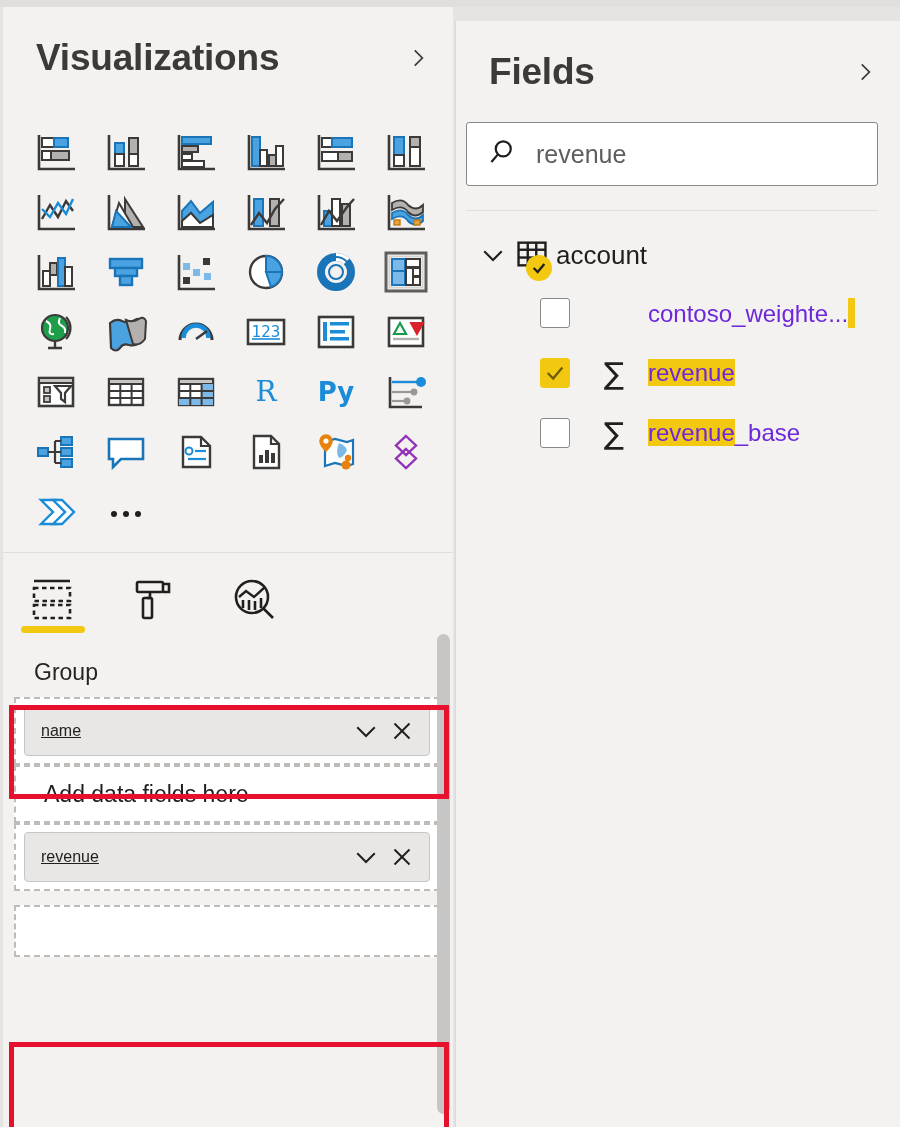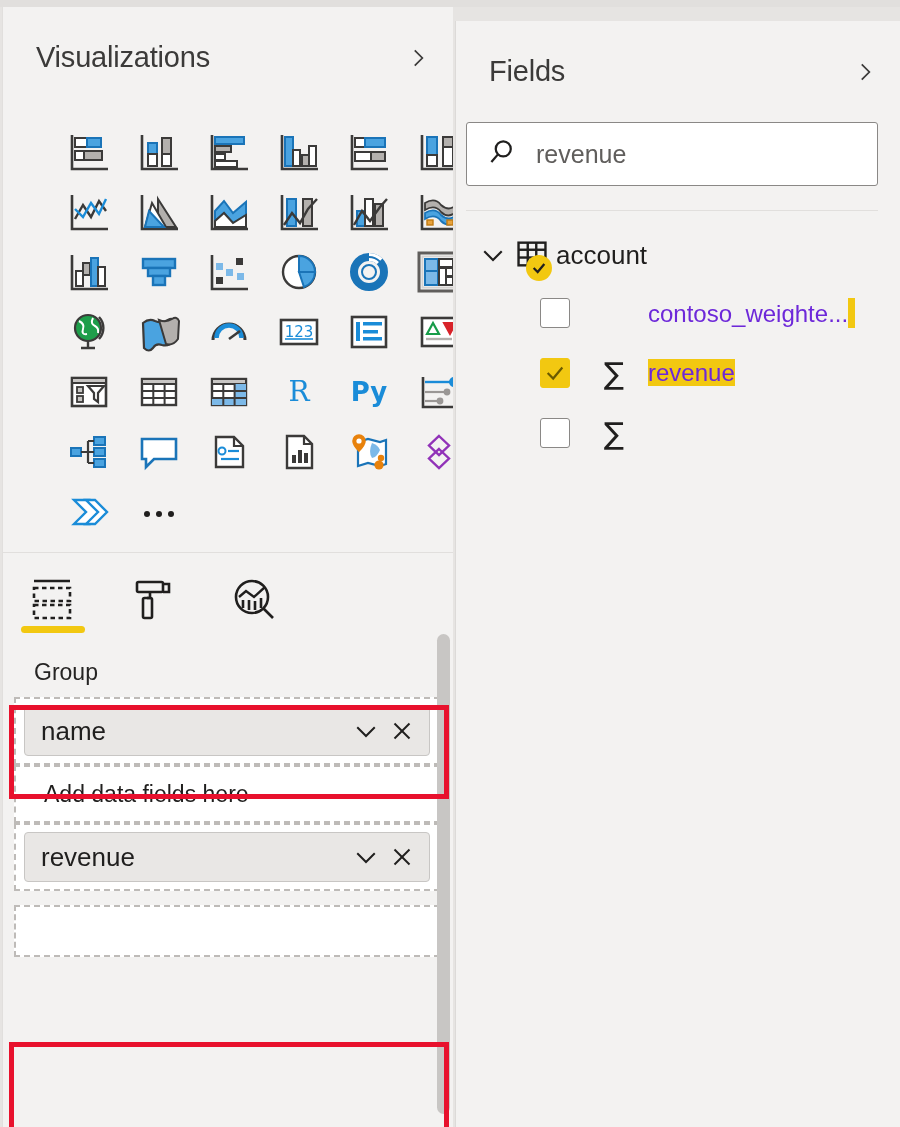--- a/index.html
+++ b/index.html
@@ -22,27 +22,27 @@
   .fields-panel {
     position: absolute; left: 455px; top: 21px; width: 445px; height: 1120px;
     background: #f3f2f1; border-left: 1px solid #dcdad8; overflow: hidden;
   }
 
   
   .pane-header {
     position: relative; display: flex; align-items: center; justify-content: space-between;
     padding: 0 22px 0 33px; height: 101px;
   }
-  .pane-title { font-size: 29px; font-weight: 400; color: #3b3a39; letter-spacing: -0.2px; }
+  .pane-title { font-size: 37px; font-weight: 700; color: #3b3a39; letter-spacing: -0.2px; }
   .chev-right { width: 26px; height: 26px; color: #3b3a39; display: block; }
 
   
   .viz-grid {
     display: grid; grid-template-columns: repeat(6, 70px);
-    gap: 8px 0; padding: 18px 0 0 18px; margin-left: 33px;
+    gap: 8px 0; padding: 18px 0 0 18px;
   }
   .viz-cell {
     width: 70px; height: 52px; display: flex; align-items: center; justify-content: center;
     cursor: pointer;
   }
   .viz-cell svg { width: 46px; height: 46px; display: block; }
   .viz-cell.selected {
     outline: none;
   }
   .viz-divider {
@@ -71,21 +71,21 @@
     background: #ffffff; min-height: 52px; padding: 7px 8px;
   }
   .dropzone.empty {
     height: 58px; display: flex; align-items: center; padding-left: 28px;
     font-size: 23px; color: #201f1e; background: #ffffff;
   }
   .field-pill {
     display: flex; align-items: center; height: 50px; background: #e9e7e5;
     border: 1px solid #c8c6c4; border-radius: 4px; padding: 0 12px 0 16px;
   }
-  .field-pill .pill-name { flex: 1; font-size: 26px; color: #201f1e; }
+  .field-pill .pill-name { flex: 1; font-size: 16px; color: #201f1e; text-decoration: underline; }
   .pill-icon { width: 30px; height: 30px; margin-left: 6px; color: #201f1e; cursor: pointer; }
   .pill-icon svg { width: 30px; height: 30px; display: block; }
 
   
   .annot {
     position: absolute; border: 5px solid #e8112d; pointer-events: none; z-index: 5;
   }
 
   
   .vscroll {
@@ -642,18 +642,19 @@
               <polyline points="4,12 10,18 20,6"></polyline>
             </svg>
         </span>
         <span class="sigma">∑</span>
         <span class="field-name"><span class="hl">revenue</span></span>
       </div>
 
       <div class="tree-field-row">
         <span class="cbox"></span>
         <span class="sigma">∑</span>
+        <span class="field-name"><span class="hl">revenue</span><span>_base</span></span>
       </div>
 
     </div>
   </div>
 
 </div>
 
 </body></html>

